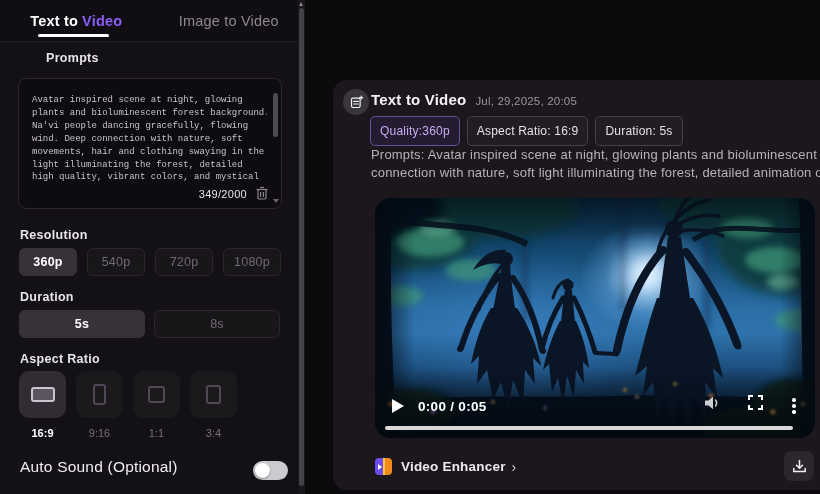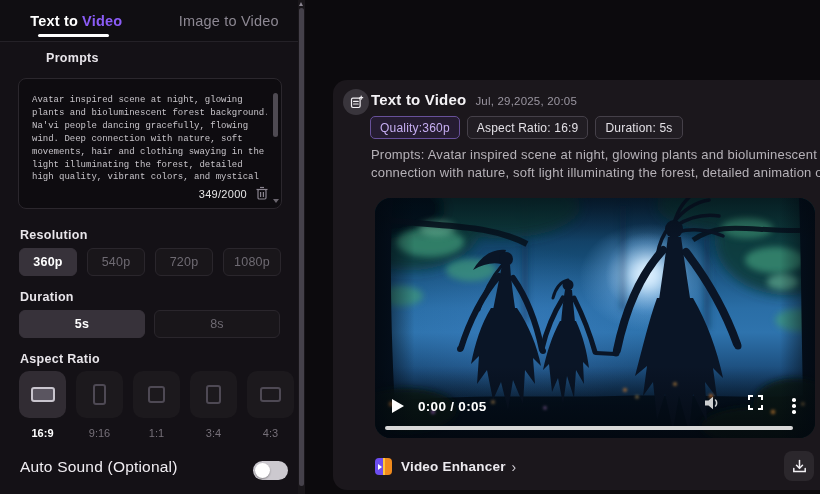--- a/index.html
+++ b/index.html
@@ -52,21 +52,21 @@
   .side-scroll .thumb { position:absolute; left:1px; top:8px; bottom:8px; width:5px; background:#45414a; border-radius:3px; }
   .side-scroll .up { position:absolute; top:2px; left:1px; width:0; height:0; border-left:2.5px solid transparent; border-right:2.5px solid transparent; border-bottom:4px solid #8a8590; }
   
   #main { position:absolute; left:305px; top:0; width:515px; height:494px; }
   .card { position:absolute; left:28px; top:80px; width:745px; height:410px; background:#1b171c; border-radius:14px; }
   .note-badge { position:absolute; left:10px; top:9px; width:26px; height:26px; border-radius:50%; background:#39353c; display:flex; align-items:center; justify-content:center; }
   .card-head { position:absolute; left:38px; top:11px; display:flex; align-items:baseline; }
   .card-title { font-size:15px; font-weight:bold; color:#f4f2f5; letter-spacing:.2px; }
   .card-date { margin-left:9px; font-size:11.5px; color:#9a95a0; letter-spacing:.2px; }
   .badges { position:absolute; left:37px; top:36px; display:flex; gap:7px; }
-  .badge { height:23px; display:flex; align-items:center; padding:0 9px; border-radius:5px; font-size:12px; letter-spacing:.2px; background:#211d23; border:1px solid #454049; color:#e3e0e6; }
+  .badge { height:30px; display:flex; align-items:center; padding:0 9px; border-radius:5px; font-size:12px; letter-spacing:.2px; background:#211d23; border:1px solid #454049; color:#e3e0e6; }
   .badge.accent { background:#251c31; border:1px solid #67509a; color:#c6aef2; }
   .card-prompts { position:absolute; left:38px; top:66px; width:1000px; font-size:13px; line-height:17.5px; color:#b6b2b8; letter-spacing:.2px; }
   .card-prompts div { white-space:nowrap; }
   
   .video { position:absolute; left:42px; top:118px; width:440px; height:240px; border-radius:16px; overflow:hidden; background:#14532d; cursor:pointer; }
   .scene { position:absolute; inset:0;
     background:
       radial-gradient(95px 75px at 62% 33%, rgba(200,230,255,.85), rgba(120,180,235,.35) 45%, rgba(70,130,200,0) 72%),
       radial-gradient(170px 110px at 34% 55%, rgba(62,130,200,.45), rgba(40,90,150,0) 75%),
       linear-gradient(180deg, #0b2a44 0%, #154a73 24%, #2a6ea6 46%, #2e73ad 56%, #1c4d7c 72%, #0a1f36 88%, #04101e 100%);
@@ -175,26 +175,20 @@
         <div class="ar-tile">
             <span class="ar-shape s2"></span>
           </div>
         <div class="ar-label">1:1</div>
       </div>
       <div class="ar-item">
         <div class="ar-tile">
             <span class="ar-shape s3"></span>
           </div>
         <div class="ar-label">3:4</div>
-      </div>
-      <div class="ar-item">
-        <div class="ar-tile">
-            <span class="ar-shape s4"></span>
-          </div>
-        <div class="ar-label">4:3</div>
       </div>
     </div>
 
     <div class="autosound-label">Auto Sound (Optional)</div>
     <div class="toggle">
         <div class="knob"></div>
       </div>
 
     <div class="side-scroll">
       <div class="up"></div>

